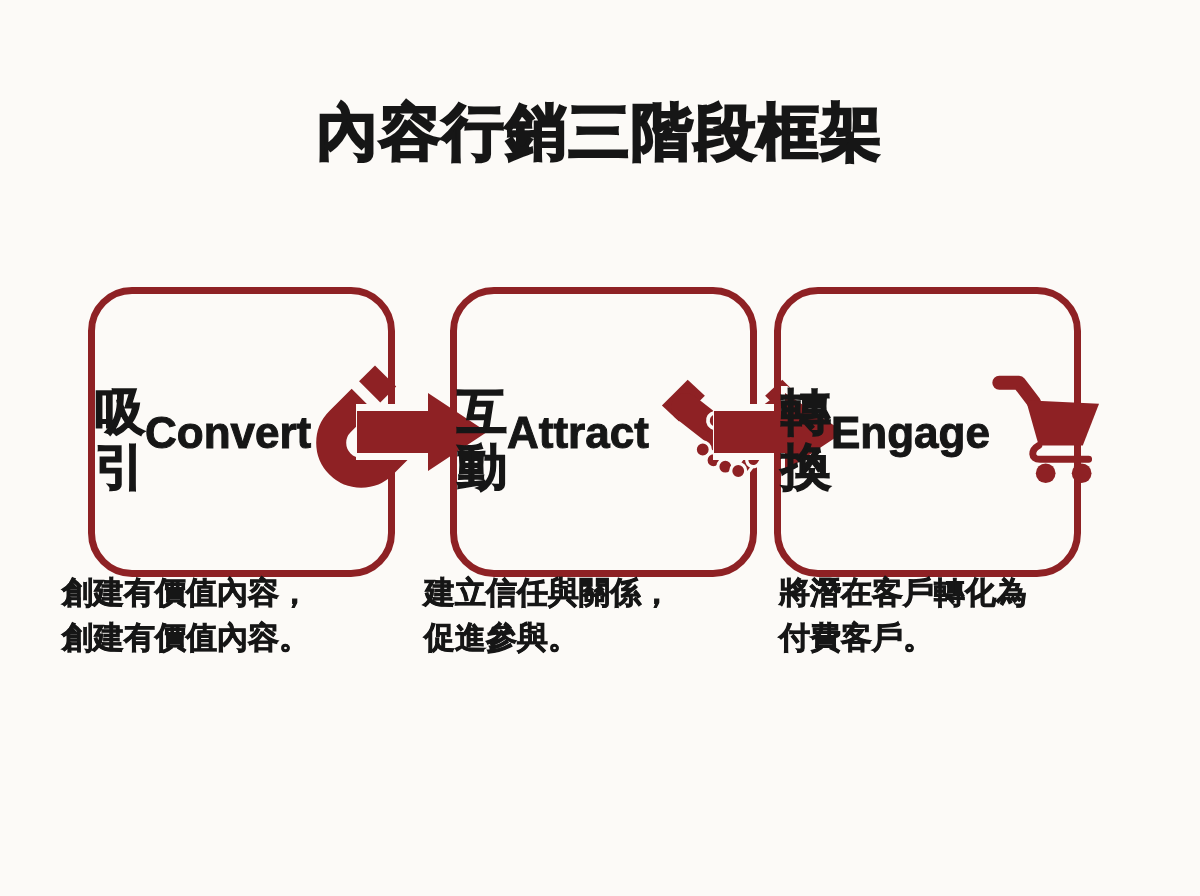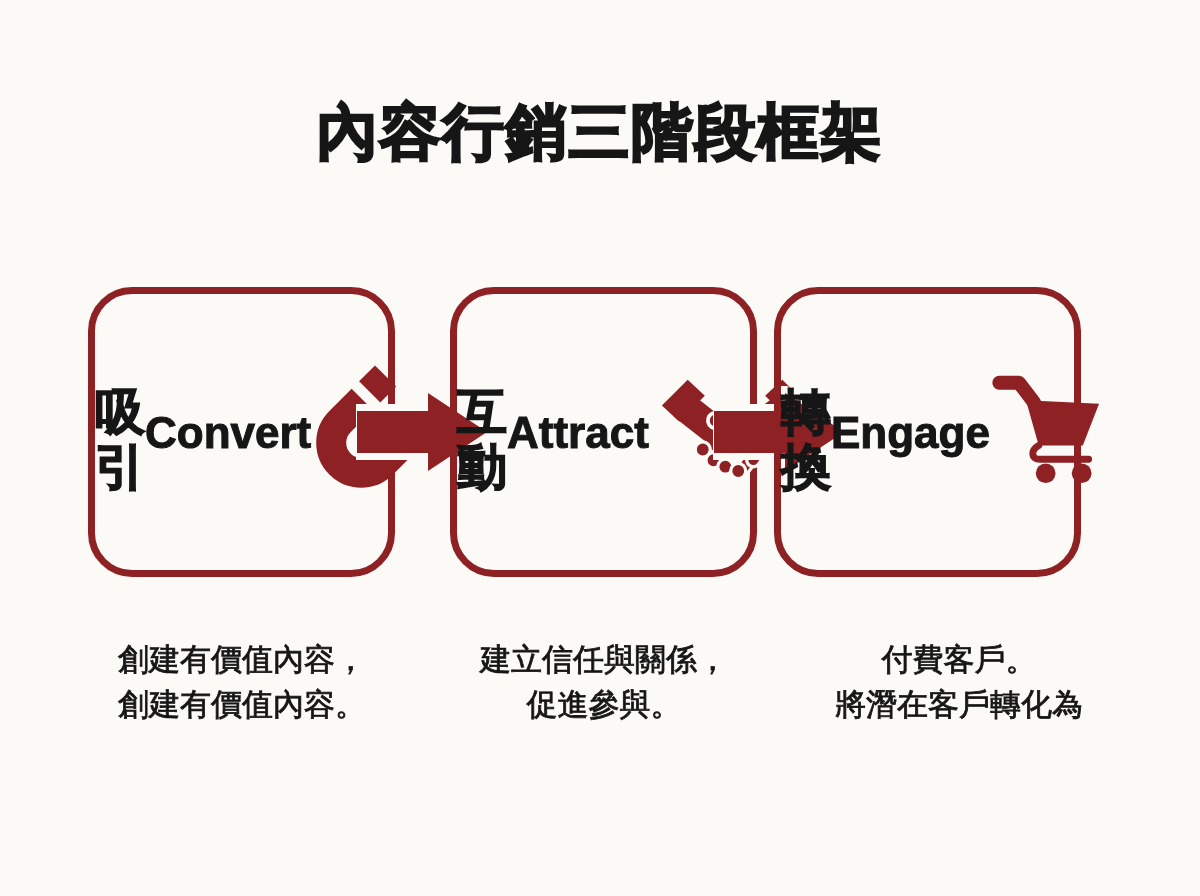--- a/index.html
+++ b/index.html
@@ -67,25 +67,24 @@
   .arrow{
     position:absolute;
     top:386px;
     width:134px;height:92px;
   }
   .arrow.a1{left:356px;}
   .arrow.a2{left:713px;}
 
   .desc{
     position:absolute;
-    top:638px;
+    top:571px;
     width:360px;
-    text-align:center;
     font-size:31px;
-    font-weight:400;
+    font-weight:700;
     line-height:1.45;
     -webkit-text-stroke:0.8px var(--ink);
   }
   .desc.d1{left:62px;}
   .desc.d2{left:424px;}
   .desc.d3{left:779px;}
 
   
   .acc-f{fill:var(--accent);}
   .acc-s{stroke:var(--accent);fill:none;}
@@ -175,17 +174,17 @@
 
   <div class="desc d1">
     <div>創建有價值內容，</div>
     <div>創建有價值內容。</div>
   </div>
   <div class="desc d2">
     <div>建立信任與關係，</div>
     <div>促進參與。</div>
   </div>
   <div class="desc d3">
+    <div>將潛在客戶轉化為</div>
     <div>付費客戶。</div>
-    <div>將潛在客戶轉化為</div>
   </div>
 
 </div>
 
 </body></html>

